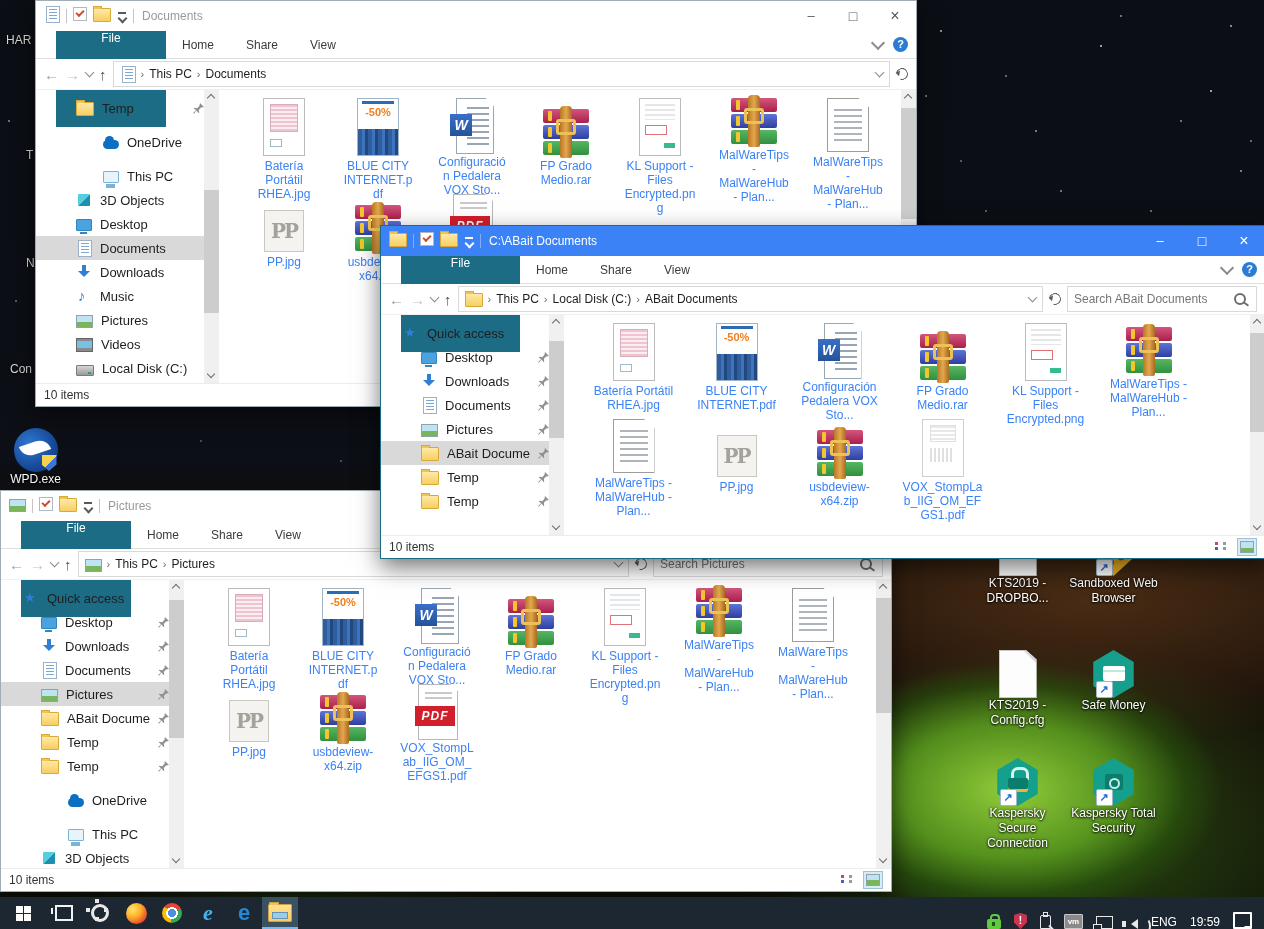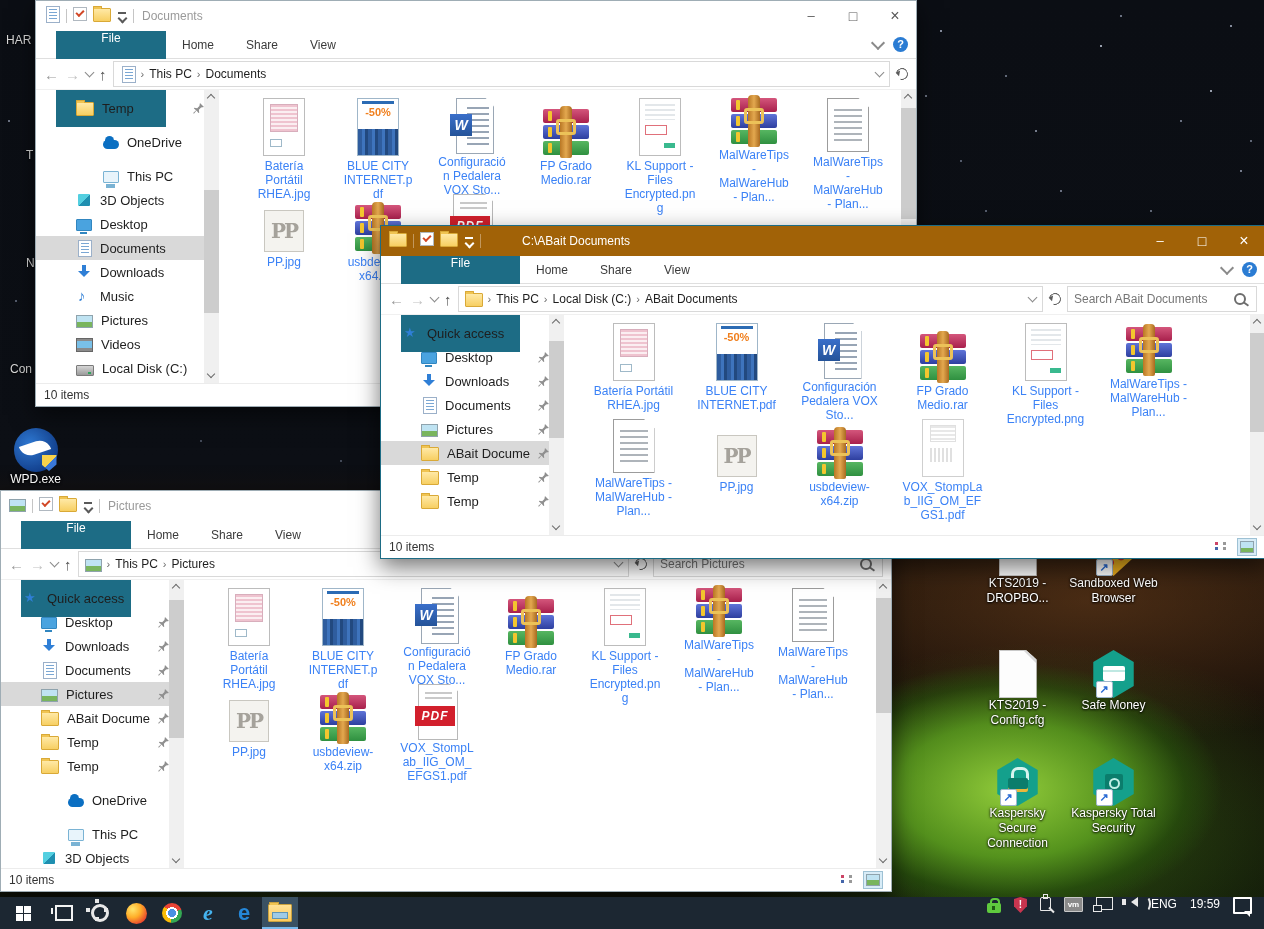--- a/index.html
+++ b/index.html
@@ -117,21 +117,21 @@
 
   
   .window{position:absolute;background:#fff;display:flex;flex-direction:column;
           border:1px solid #9fadb5;box-shadow:0 8px 22px rgba(0,0,0,.55);}
   .window.active{border-color:#1d6c85;}
   .w1{left:35px;top:0;width:880px;height:405px;z-index:1;}
   .w2{left:380px;top:225px;width:884px;height:332px;z-index:3;}
   .w3{left:0;top:490px;width:890px;height:400px;z-index:2;}
 
   .titlebar{height:30px;flex:none;display:flex;align-items:center;padding-left:8px;background:#fff;color:#5a5a5a;}
-  .active .titlebar{background:#a16207;color:#fff;gap:33px;}
+  .active .titlebar{background:#3b82f6;color:#fff;}
   .qat{display:flex;align-items:center;gap:6px;}
   .qsep{width:1px;height:14px;background:currentColor;opacity:.35;}
   .qat-chev{width:10px;height:10px;position:relative;}
   .qat-chev::before{content:"";position:absolute;left:1px;right:1px;top:1px;border-top:2px solid currentColor;}
   .qat-chev::after{content:"";position:absolute;left:2px;top:4px;width:5px;height:5px;border-right:2px solid currentColor;border-bottom:2px solid currentColor;transform:rotate(45deg);}
   .wtitle{margin-left:8px;font-size:12px;}
   .titlebar .wtitle{color:#9a9a9a;}
   .active .titlebar .wtitle{color:#fff;}
   .caption{margin-left:auto;display:flex;height:30px;}
   .cbtn{width:42px;text-align:center;line-height:30px;font-size:13px;color:#5a5a5a;}
@@ -212,21 +212,21 @@
       box-shadow:0 -9px 0 1px #e8e8e8,0 9px 0 1px #e8e8e8,-9px 0 0 1px #e8e8e8,9px 0 0 1px #e8e8e8;}
   .tb-firefox{width:21px;height:21px;border-radius:50%;background:radial-gradient(circle at 32% 30%,#ffe066 4%,#ffae29 40%,#e8432e 78%,#b5232f);}
   .tb-chrome{width:20px;height:20px;border-radius:50%;background:
       radial-gradient(circle at 50% 50%,#4a90e2 0 4px,#fff 4px 6px,transparent 6px),
       conic-gradient(from -50deg,#ea4335 0 33%,#34a853 33% 66%,#fbbc05 66% 100%);}
   .tb-ie::before{content:"e";color:#45b4ef;font:italic bold 22px "Liberation Serif",serif;}
   .tb-edge::before{content:"e";color:#2587d8;font:bold 22px "Liberation Sans",sans-serif;}
   .tb-explorer{width:22px;height:16px;background:linear-gradient(180deg,#ffe296,#fccb5e);border:1px solid #caa23f;border-radius:1px;position:relative;}
   .tb-explorer::before{content:"";position:absolute;top:-3px;left:0;width:8px;height:2px;background:#f0c452;border:1px solid #caa23f;border-bottom:none;}
   .tb-explorer::after{content:"";position:absolute;left:3px;bottom:2px;right:3px;height:5px;background:#9ecbe8;border:1px solid #5f95b5;}
-  .tb-tray{margin-left:auto;display:flex;align-items:flex-start;gap:13px;padding-right:12px;height:32px;}
+  .tb-tray{margin-left:auto;display:flex;align-items:flex-end;gap:13px;padding-right:12px;height:32px;}
   .ti{position:relative;display:inline-block;}
   .tb-text{color:#fff;font-size:12px;}
   .tr-ksc{width:14px;height:10px;background:#5fca3e;border-radius:2px;margin-top:6px;}
   .tr-ksc::before{content:"";position:absolute;left:3px;top:-5px;width:6px;height:5px;border:2px solid #5fca3e;border-bottom:none;border-radius:4px 4px 0 0;}
   .tr-ksc::after{content:"";position:absolute;left:5px;top:3px;width:3px;height:4px;background:#1e5c12;}
   .tr-shield{width:13px;height:16px;background:#c8354f;clip-path:polygon(0 12%,50% 0,100% 12%,100% 58%,50% 100%,0 58%);}
   .tr-shield::before{content:"!";position:absolute;inset:0;color:#fff;font-size:10px;font-weight:bold;text-align:center;line-height:15px;}
   .tr-usb{width:9px;height:12px;border:1px solid #e8e8e8;border-radius:2px 2px 0 0;}
   .tr-usb::before{content:"";position:absolute;left:2px;top:-4px;width:3px;height:3px;border:1px solid #e8e8e8;}
   .tr-usb::after{content:"";position:absolute;right:-5px;bottom:-1px;width:7px;height:2px;background:#e8e8e8;transform:rotate(45deg);}

